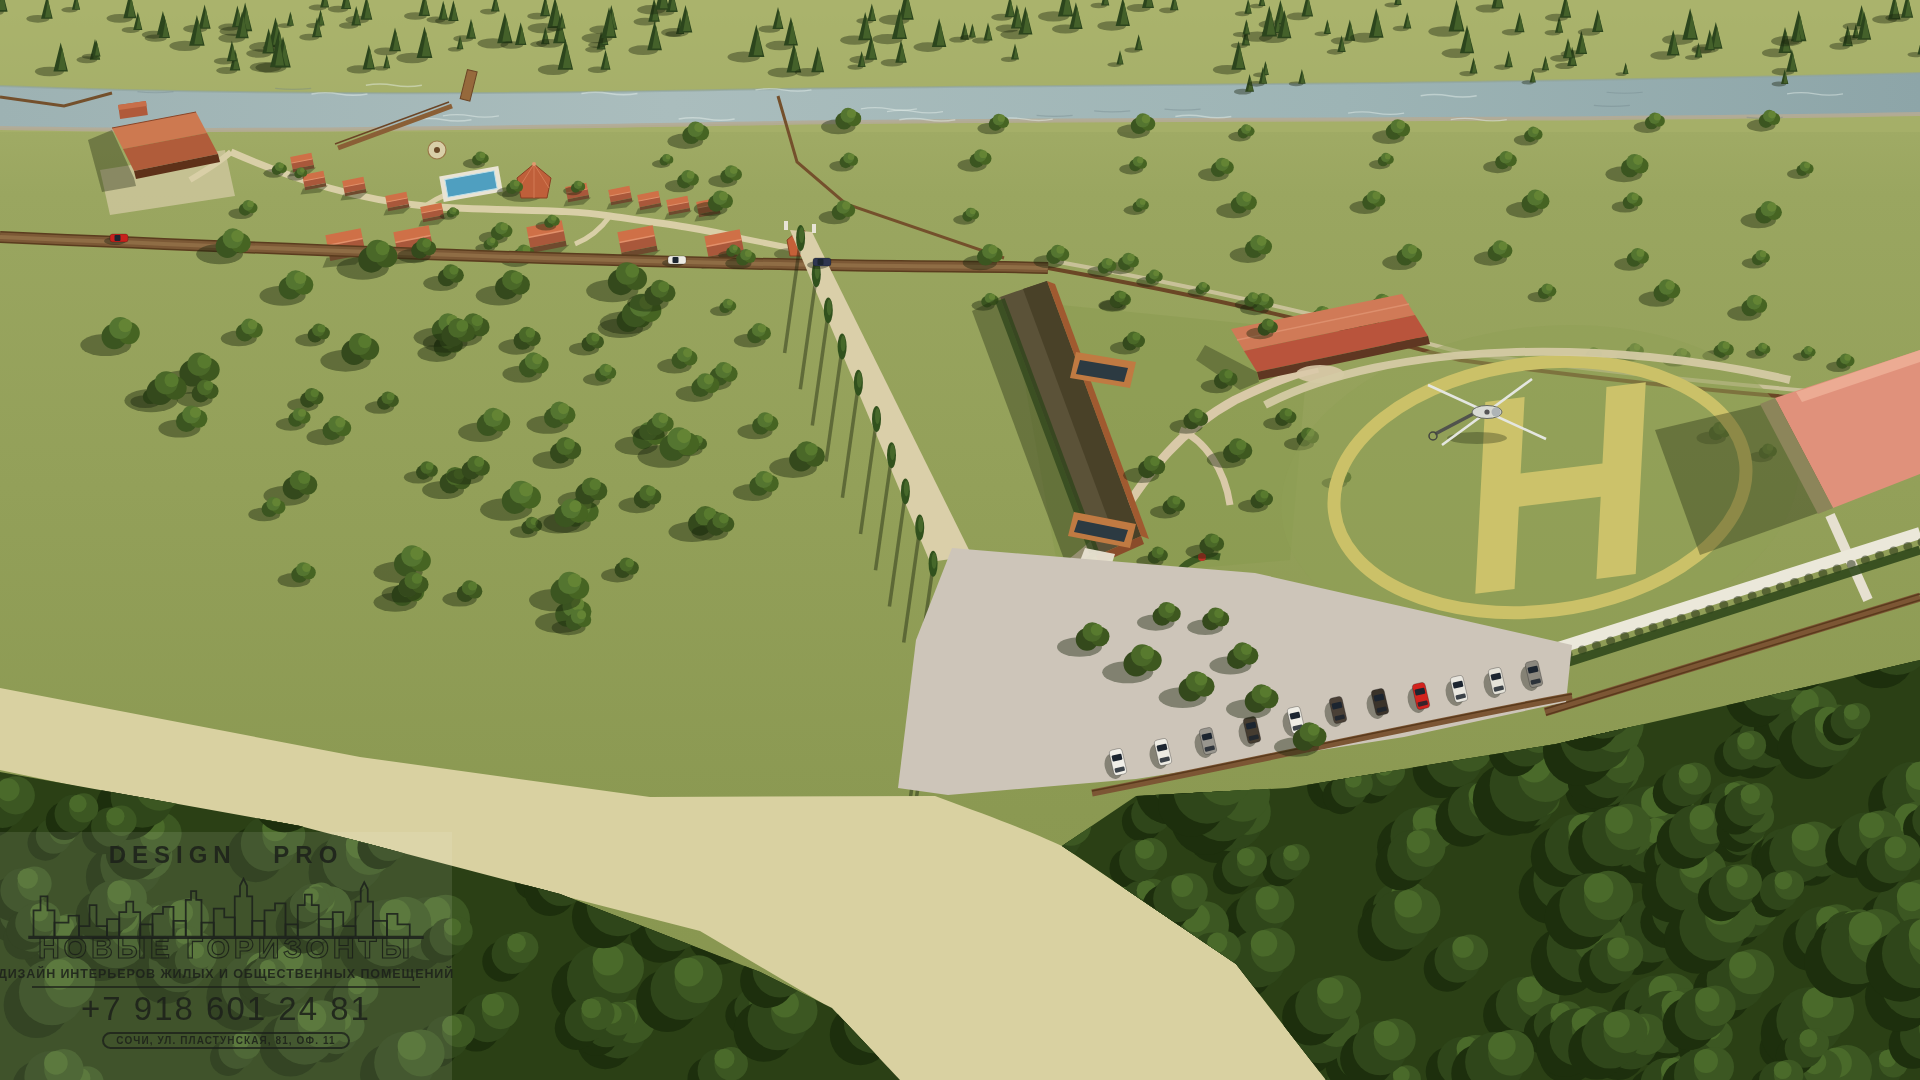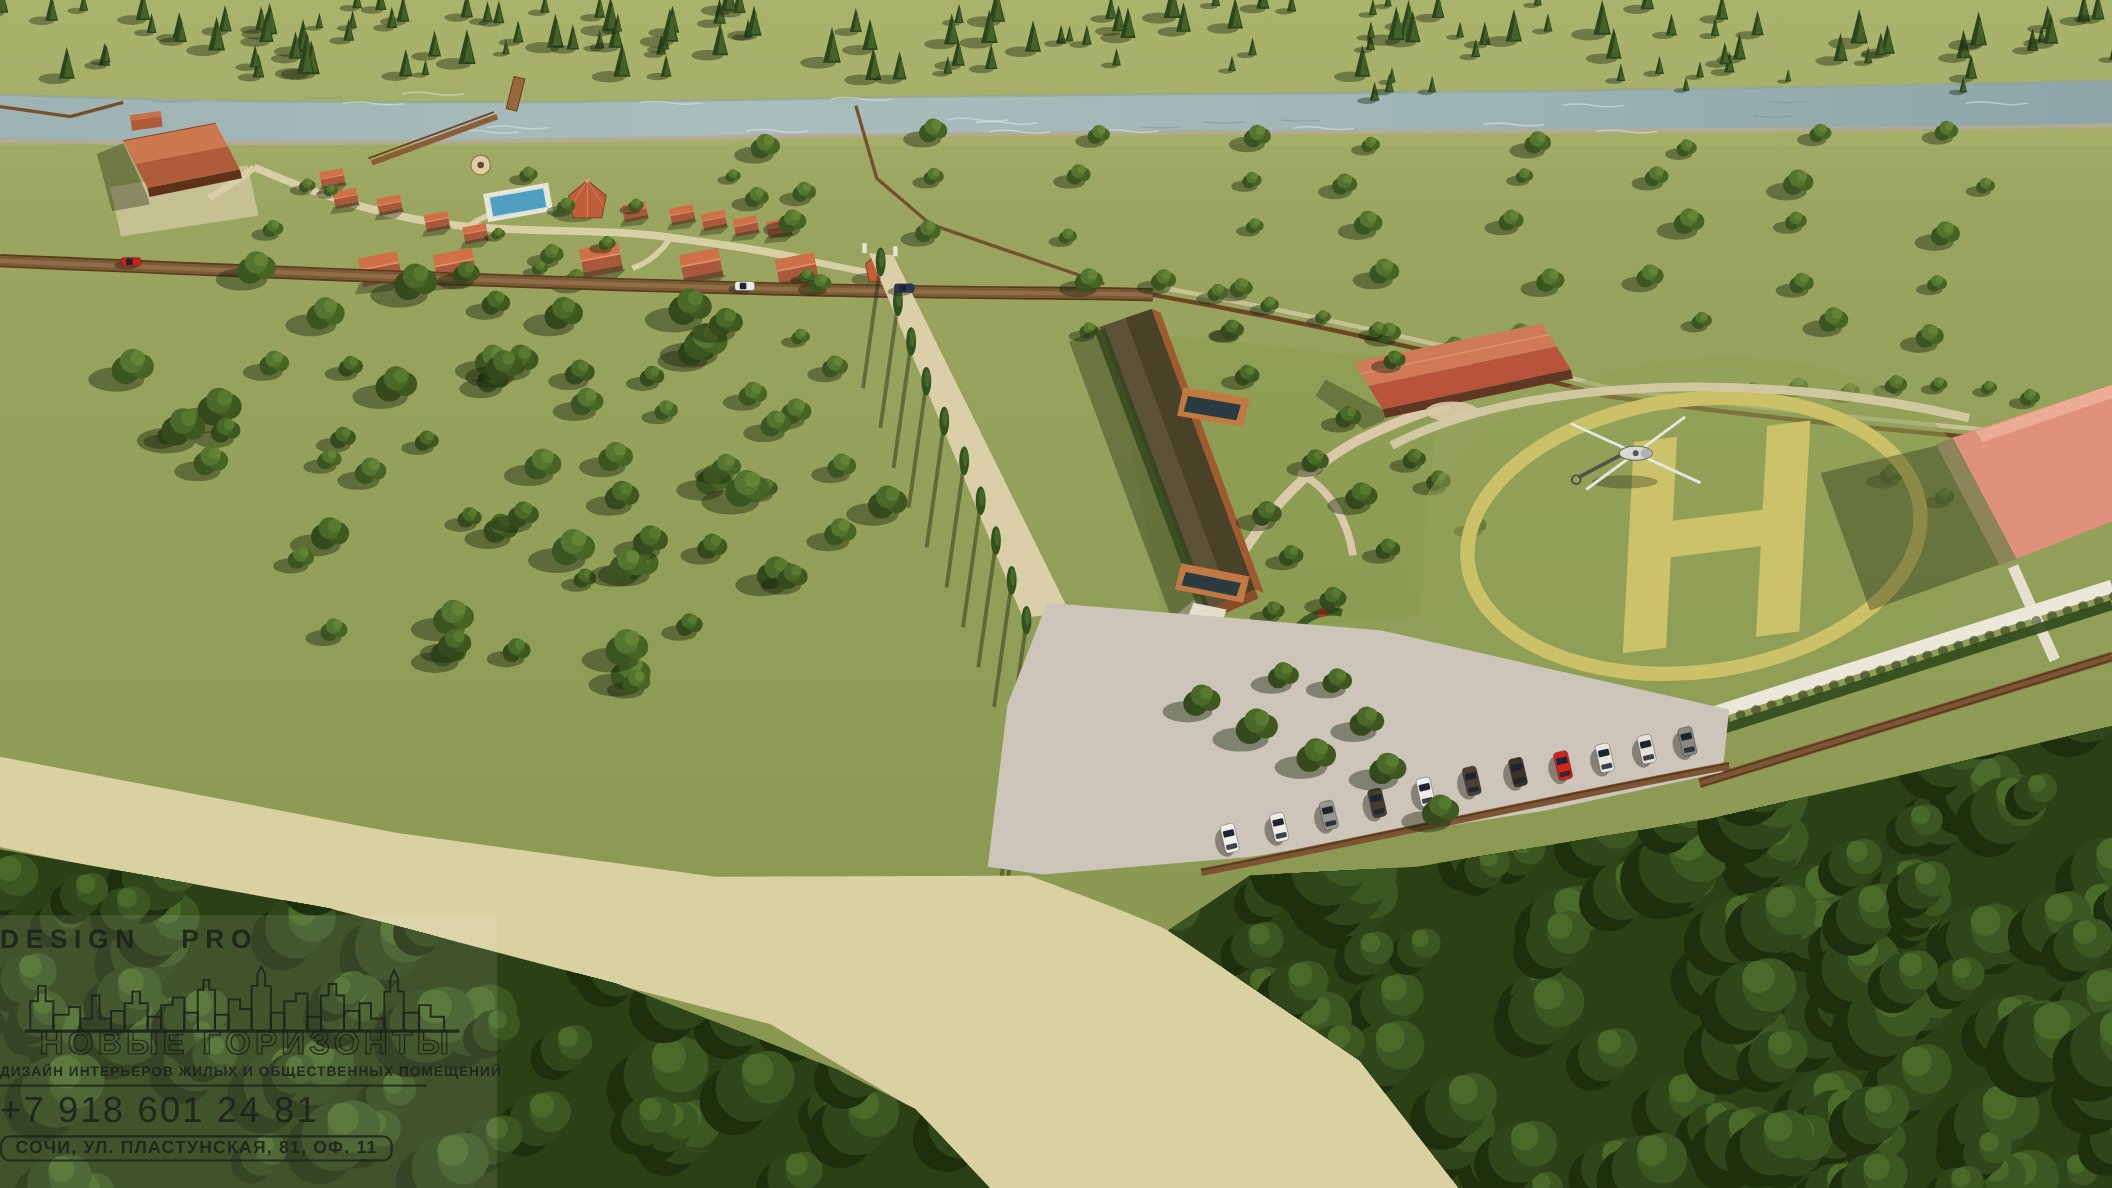--- a/index.html
+++ b/index.html
@@ -1,29 +1,29 @@
 <!DOCTYPE html>
 <html><head>
 <meta charset="utf-8">
 <style>
   html,body{margin:0;padding:0;background:#6b7a44;}
   #stage{position:relative;width:1920px;height:1080px;overflow:hidden;font-family:"Liberation Sans",sans-serif;}
   #scene{position:absolute;left:0;top:0;}
-  .logo{position:absolute;left:0;top:832px;width:452px;height:248px;display:flex;flex-direction:column;align-items:flex-start;
+  .logo{position:absolute;left:0;top:832px;width:452px;height:248px;display:flex;flex-direction:column;align-items:center;
         color:rgba(28,33,26,0.88);background:rgba(252,252,246,0.10);}
   .logo-brand{margin-top:9px;font-size:24px;font-weight:bold;letter-spacing:6px;word-spacing:24px;white-space:nowrap;}
   .logo-skyline{width:440px;height:70px;margin-top:1px;}
   .logo-wordmark-svg{width:448px;height:34px;margin-top:-8px;}
   .logo-wordmark{font-family:"Liberation Sans",sans-serif;font-weight:bold;font-size:32px;letter-spacing:4px;
         fill:none;stroke:rgba(28,33,26,0.9);stroke-width:1.2px;}
   .logo-tagline{font-size:12.5px;font-weight:bold;letter-spacing:0.9px;white-space:nowrap;margin-top:1px;}
   .logo-divider{width:388px;border-top:2px solid rgba(28,33,26,0.75);margin-top:5px;}
   .logo-phone{font-size:33px;letter-spacing:2px;margin-top:2px;font-weight:400;white-space:nowrap;}
   .logo-address{margin-top:4px;border:2px solid rgba(28,33,26,0.8);border-radius:9px;padding:1px 12px;
-        font-size:16px;font-weight:bold;letter-spacing:1.1px;white-space:nowrap;}
+        font-size:10px;font-weight:bold;letter-spacing:1.1px;white-space:nowrap;}
   .hel-H{font-family:"Liberation Sans",sans-serif;font-weight:bold;}
 </style>
 </head>
 <body>
 
 <div id="stage">
 <svg id="scene" width="1920" height="1080" viewBox="0 0 1920 1080">
   <defs>
     <linearGradient id="gGrass" x1="0" y1="0" x2="0" y2="1">
       <stop offset="0" stop-color="#abb46e"></stop>

